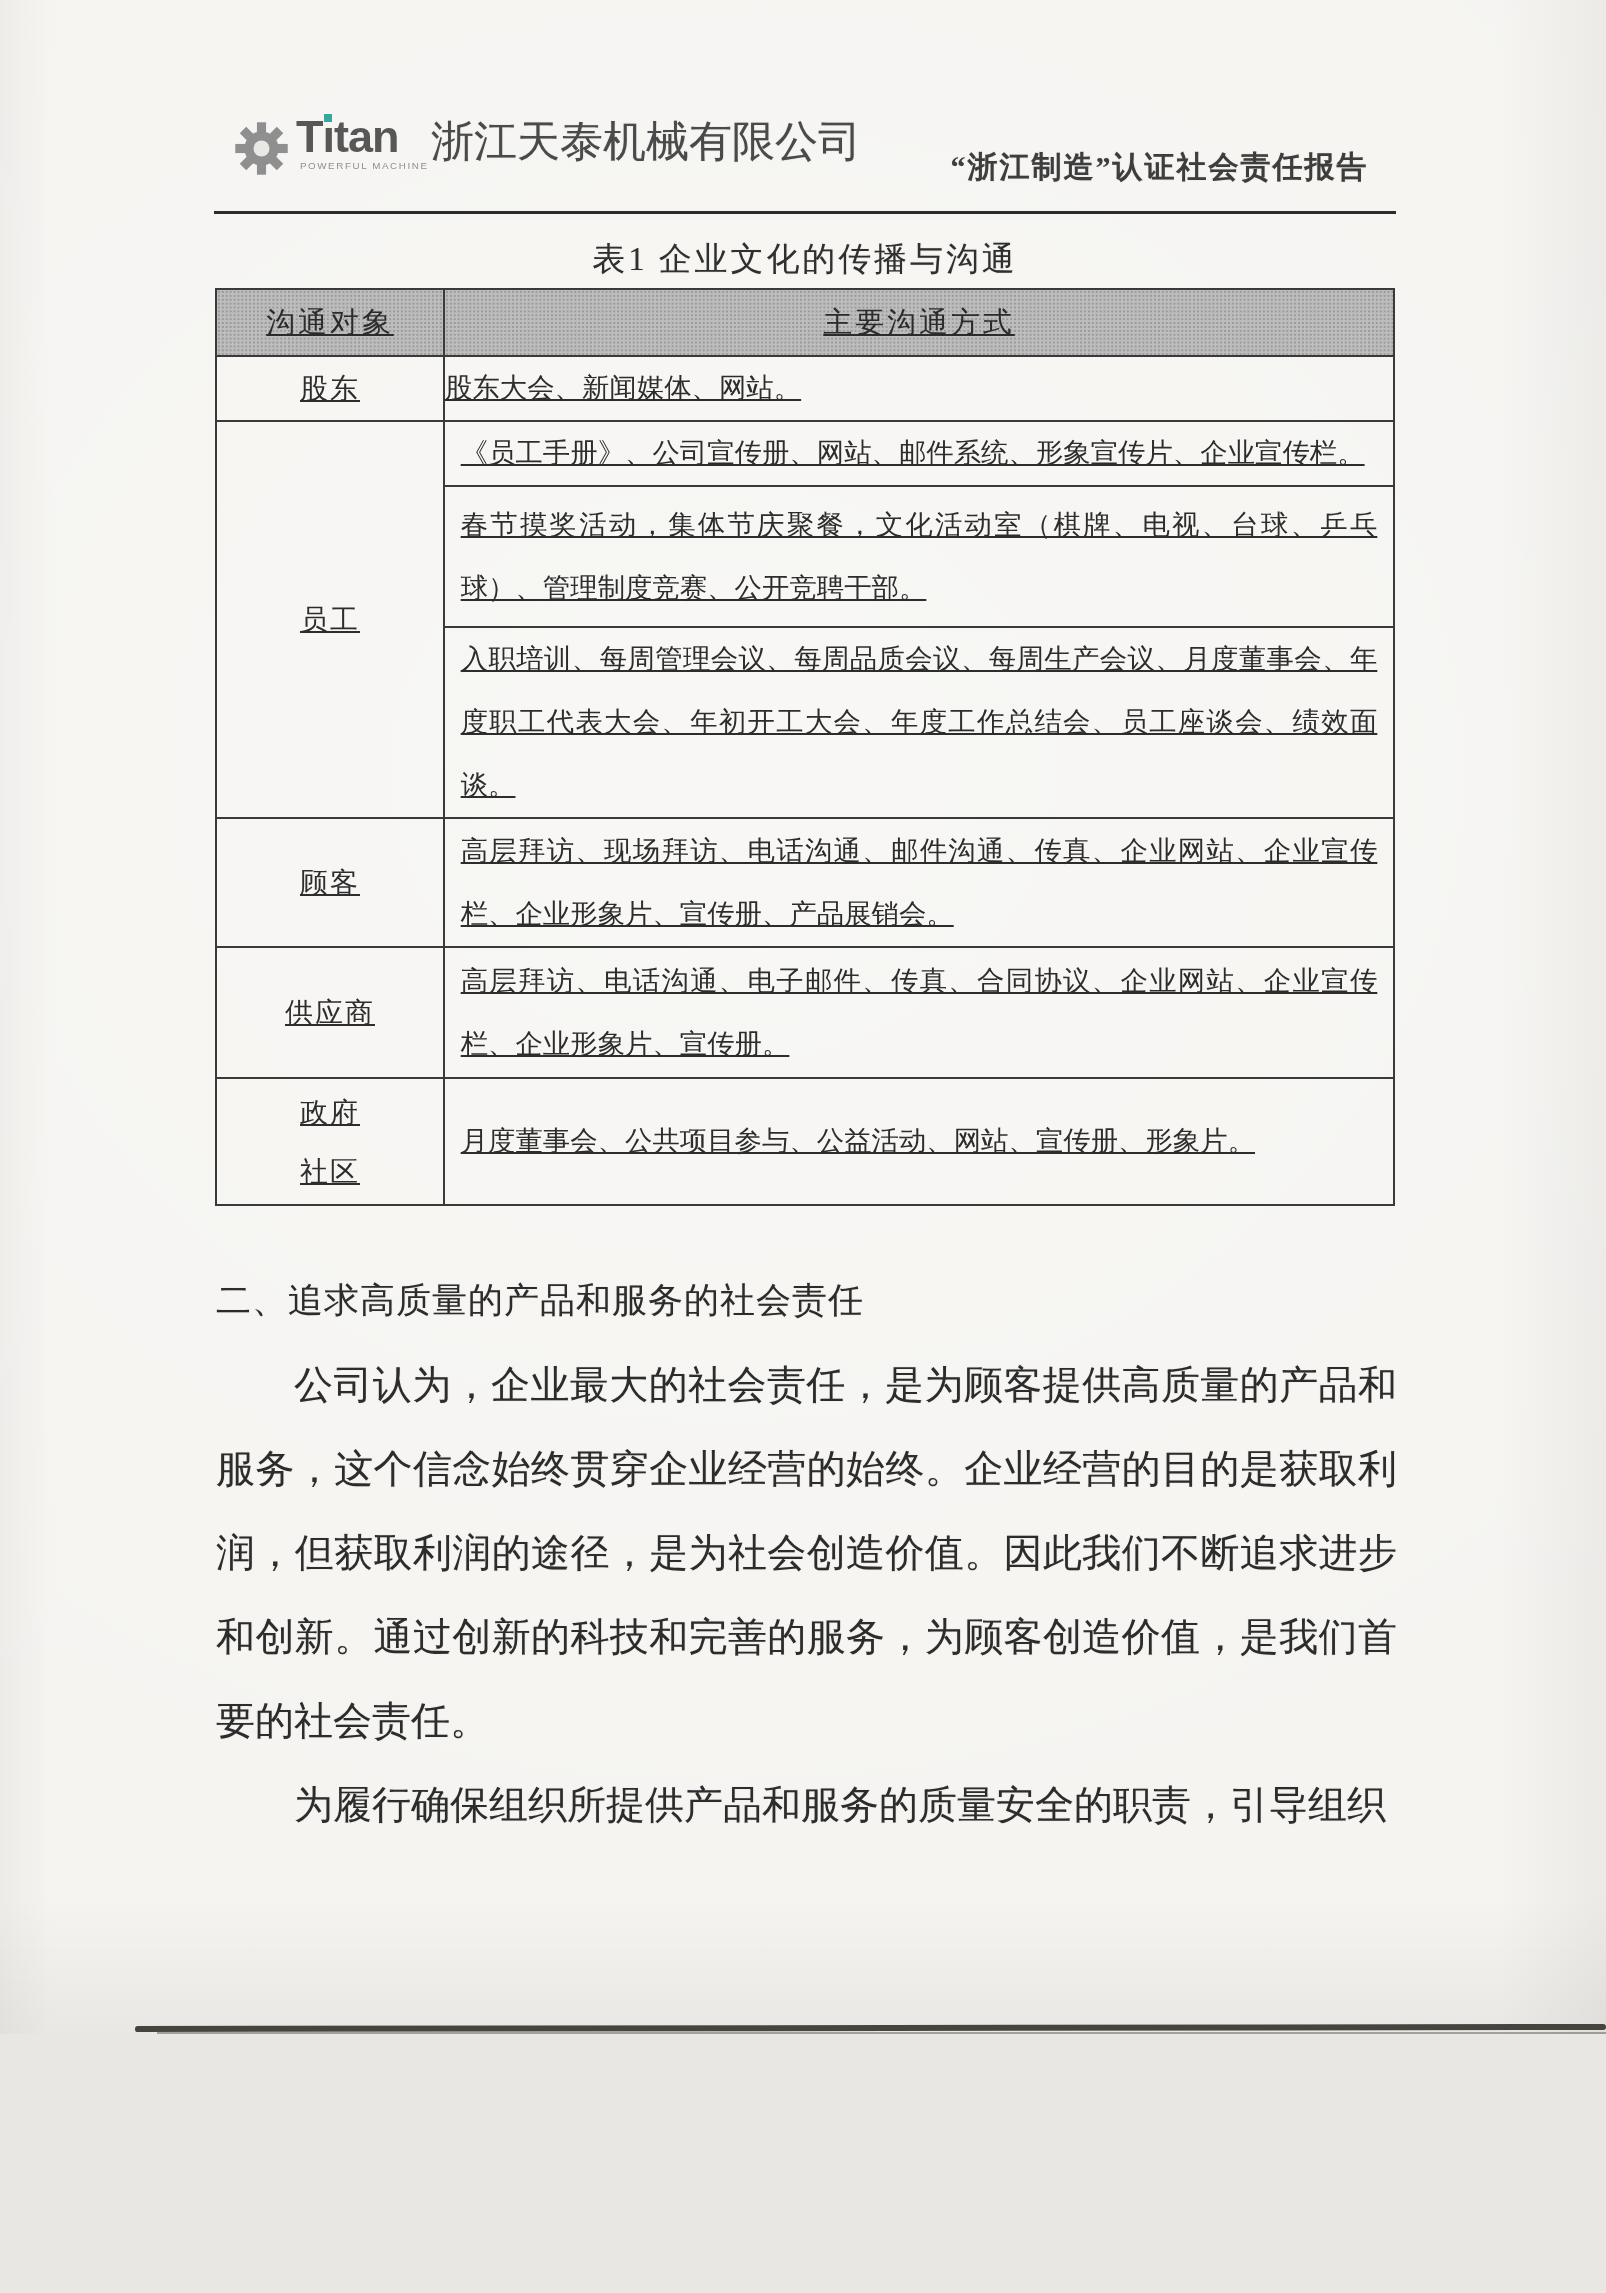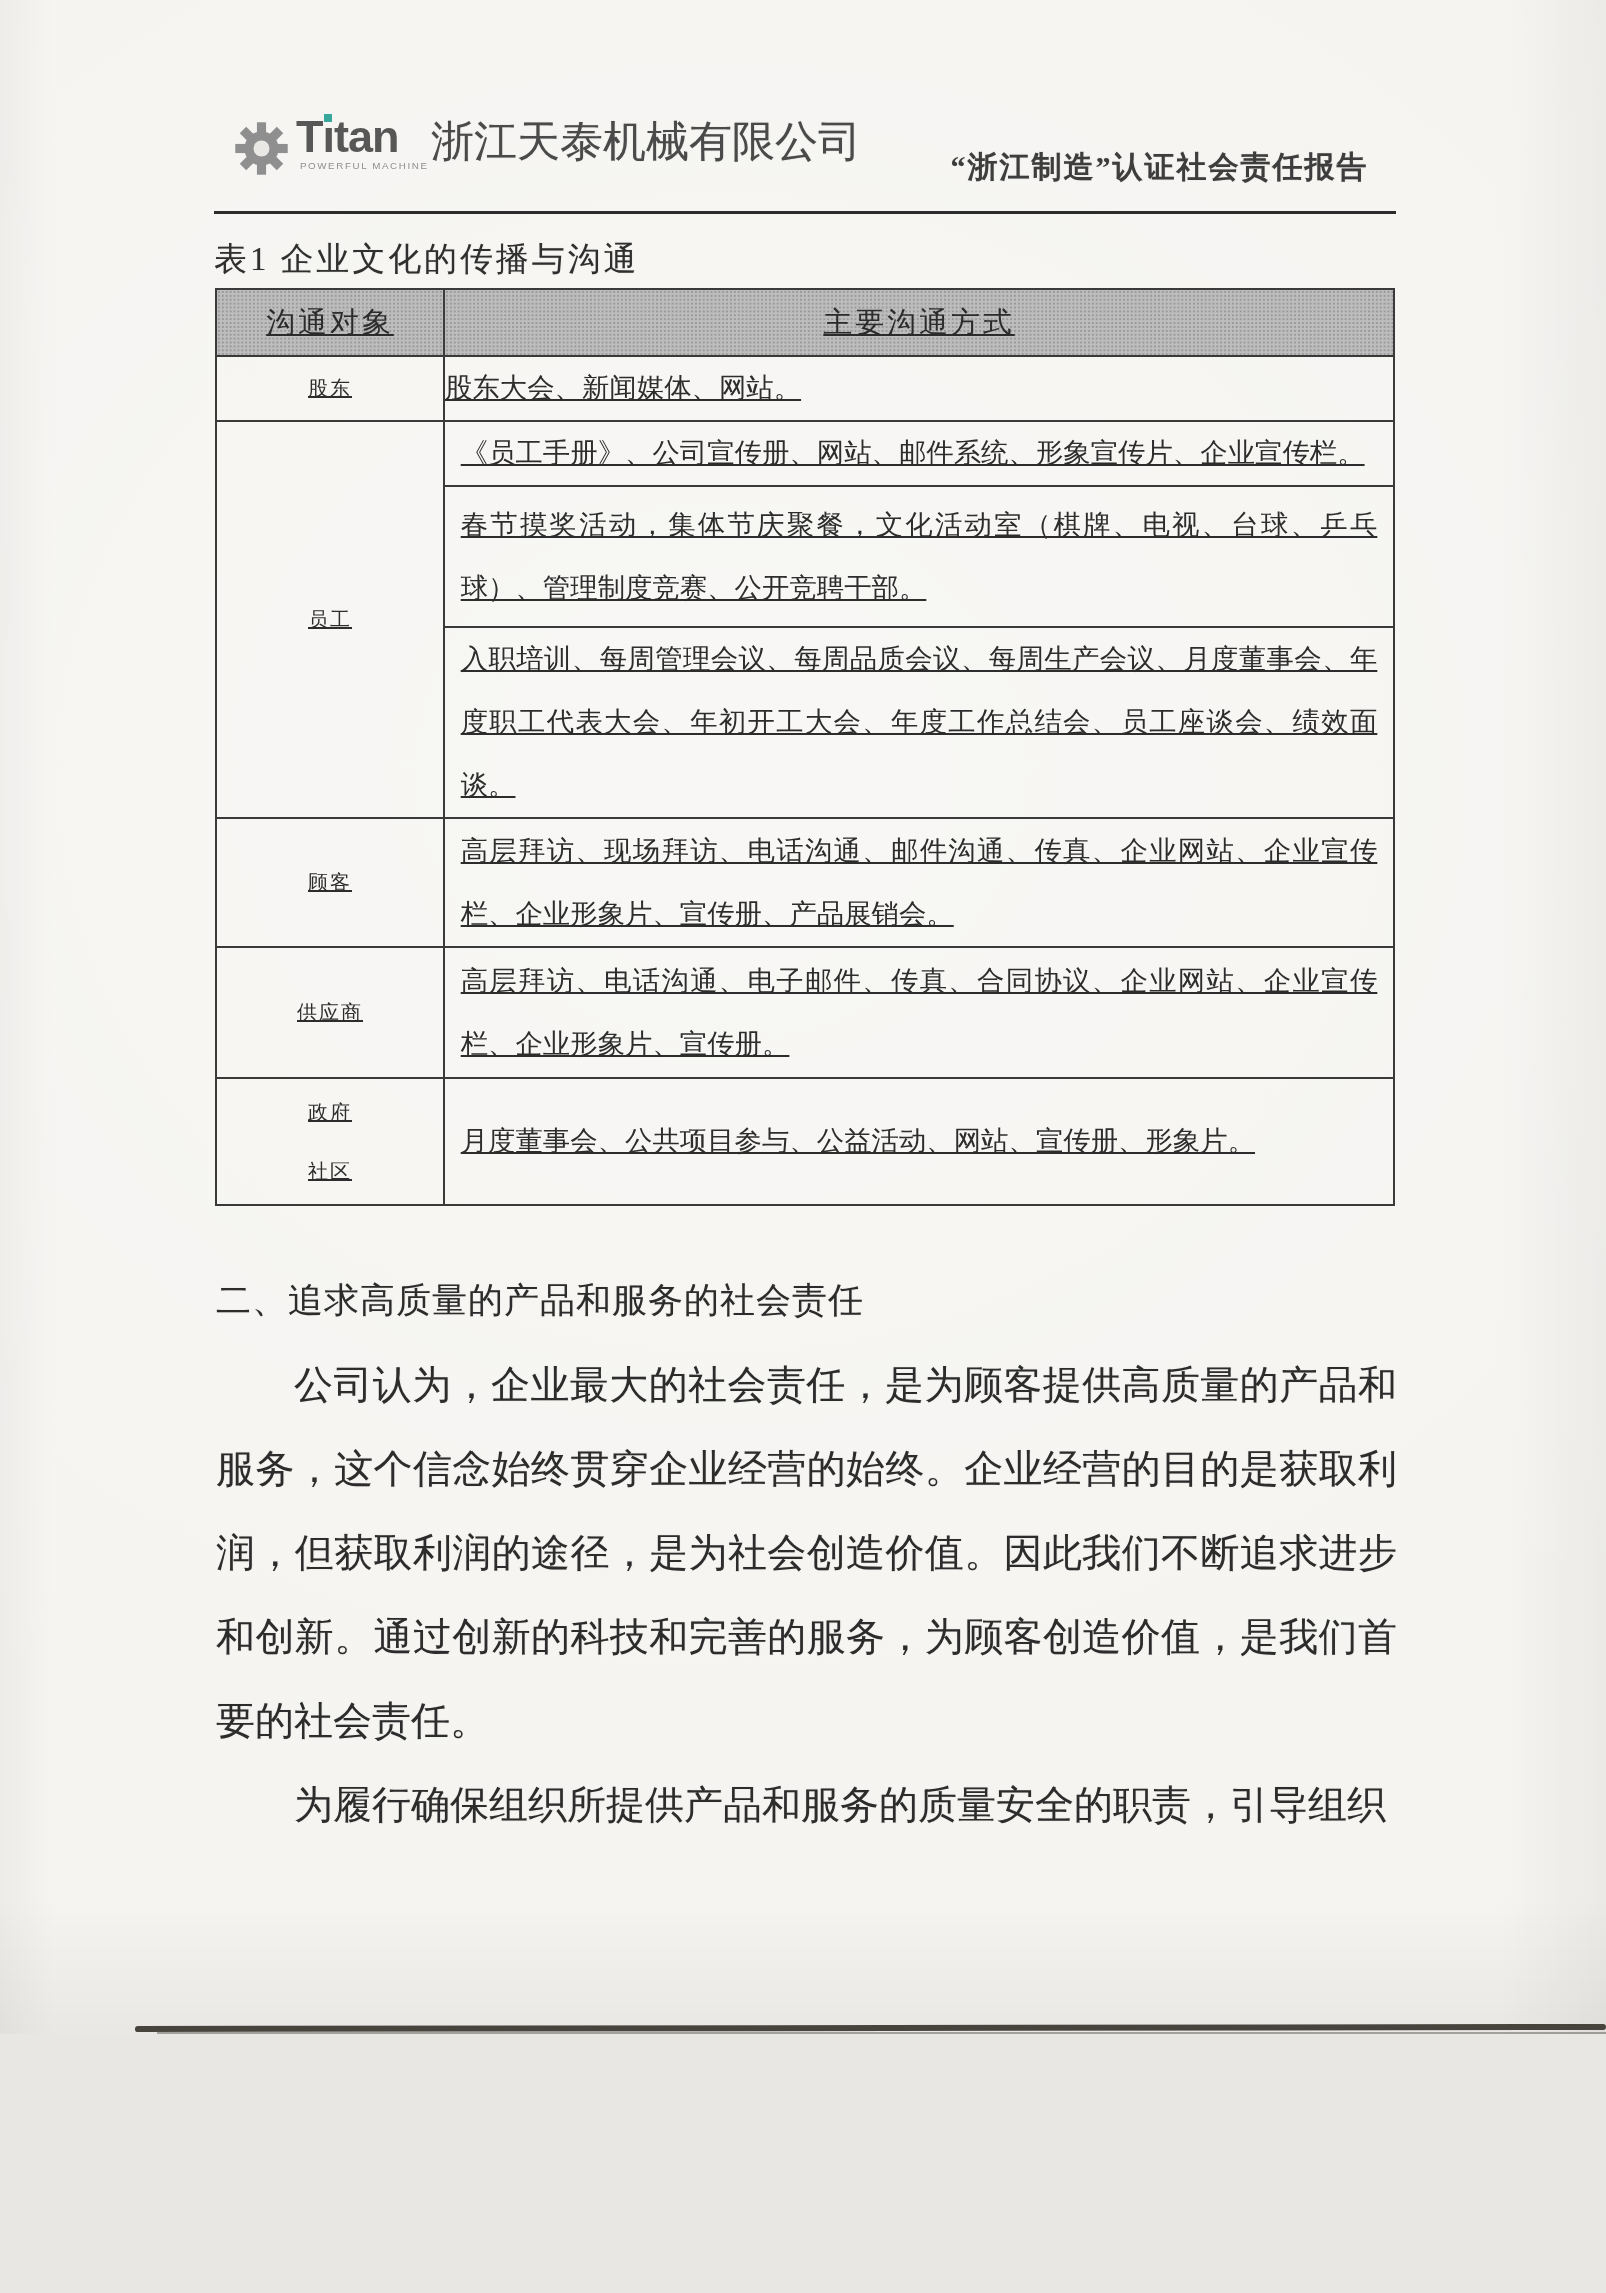--- a/index.html
+++ b/index.html
@@ -43,38 +43,38 @@
   .report-title{
     position:absolute;right:27.4px;bottom:0px;
     font-size:30px;font-weight:bold;color:#3d3d3d;letter-spacing:2px;white-space:nowrap;
     text-shadow:0 0 1px rgba(60,60,60,.3);
   }
   .header-rule{position:absolute;top:211px;left:214px;width:1182px;height:2.9px;background:#2c2c2c;}
 
   
   .table-title{
     position:absolute;top:237px;left:214px;width:1182px;height:45px;line-height:45px;
-    font-size:33px;color:#2f2f2f;letter-spacing:2.9px;
+    text-align:center;font-size:33px;color:#2f2f2f;letter-spacing:2.9px;
     text-shadow:0 0 1px rgba(60,60,60,.3);
   }
   table.comm-table{
     position:absolute;top:288px;left:215px;width:1180px;
     border-collapse:collapse;table-layout:fixed;
     font-size:27.4px;color:#2d2d2d;
   }
   table.comm-table{border:2.9px solid #2e2e2e;}
   .comm-table td{border:2px solid #3a3a3a;vertical-align:middle;text-decoration:underline;}
   col.c1{width:228px;}
   .head-row td{
     height:63px;text-align:center;font-size:29px;letter-spacing:2.9px;color:#2b2b2b;
     background-color:#bdbdbd;
     background-image:radial-gradient(rgba(88,88,88,.35) 1px, transparent 1.3px);
     background-size:3.9px 3.9px;
   }
-  .tc{text-align:center;letter-spacing:2px;font-size:20px;border-radius:13px;}
+  .tc{text-align:center;letter-spacing:2px;font-size:28px;border-radius:13px;}
   .mc{padding:0 15.7px;line-height:63px;}
   .mc.center{text-align:left;padding:0;}
   .mc.jt{text-align:justify;}
   tr.r-sh td{height:61px;}
   tr.r-emp-a td{height:63px;}
   tr.r-emp-b td{height:139px;}
   tr.r-emp-c td{height:180px;margin-left:12px;}
   tr.r-cust td{height:125px;}
   tr.r-sup td{height:127px;}
   tr.r-gov td{height:123px;}

